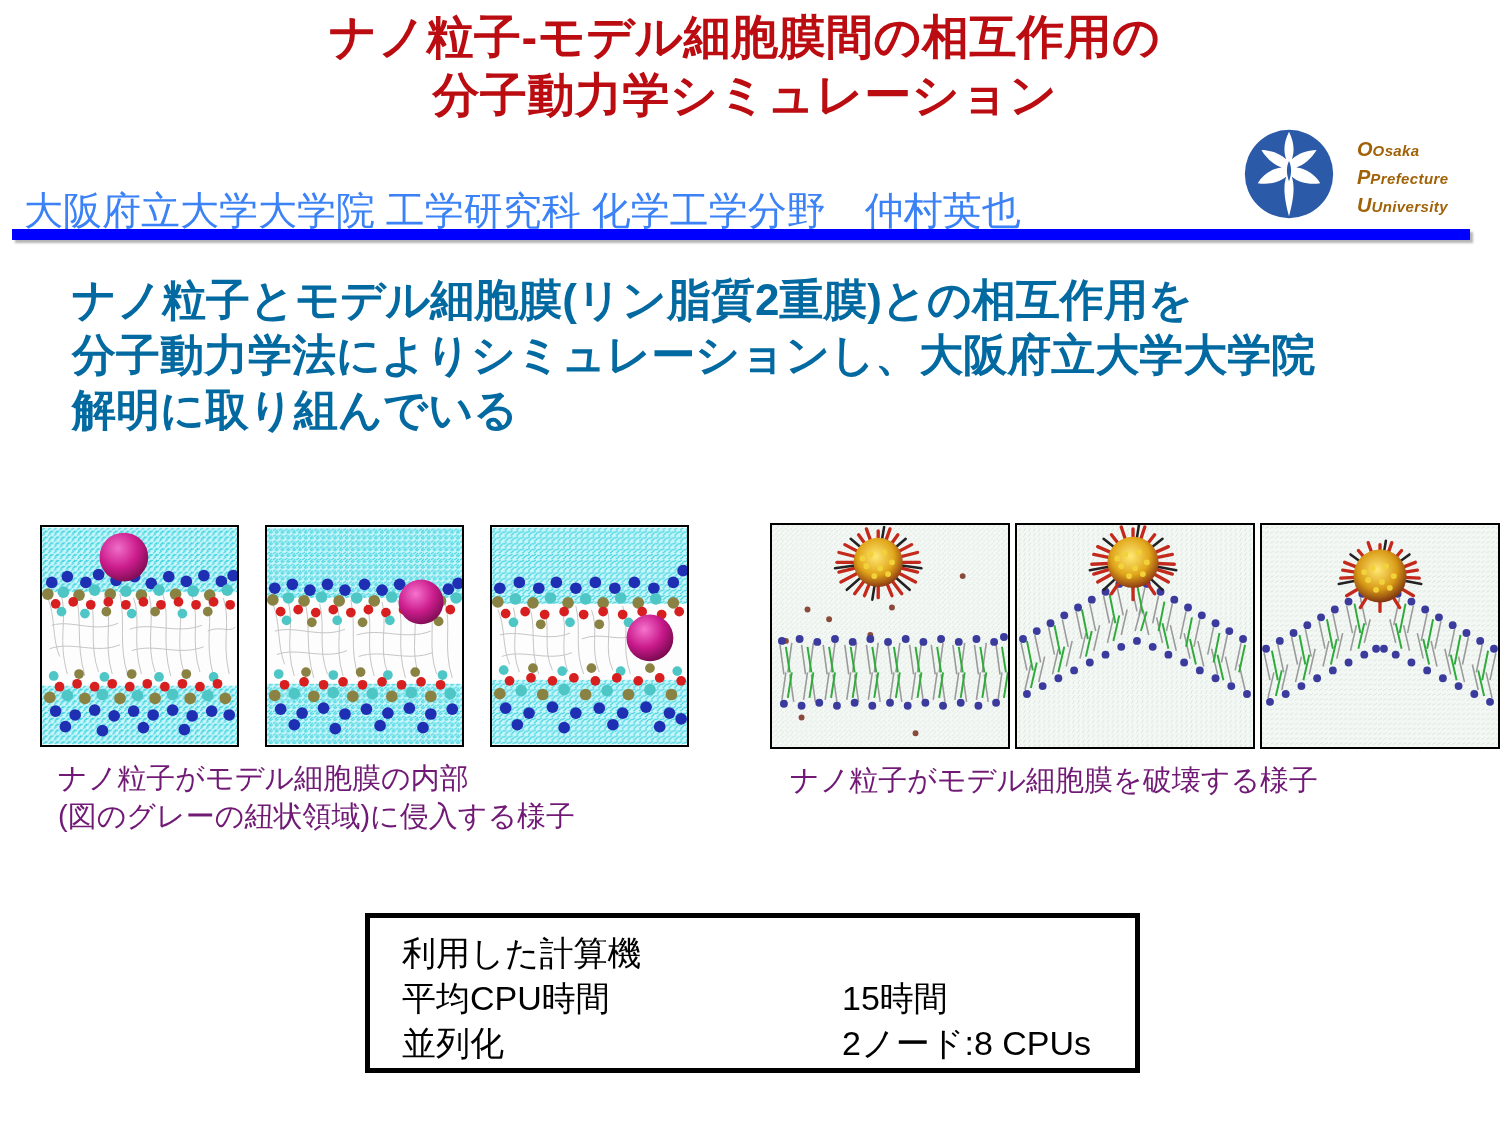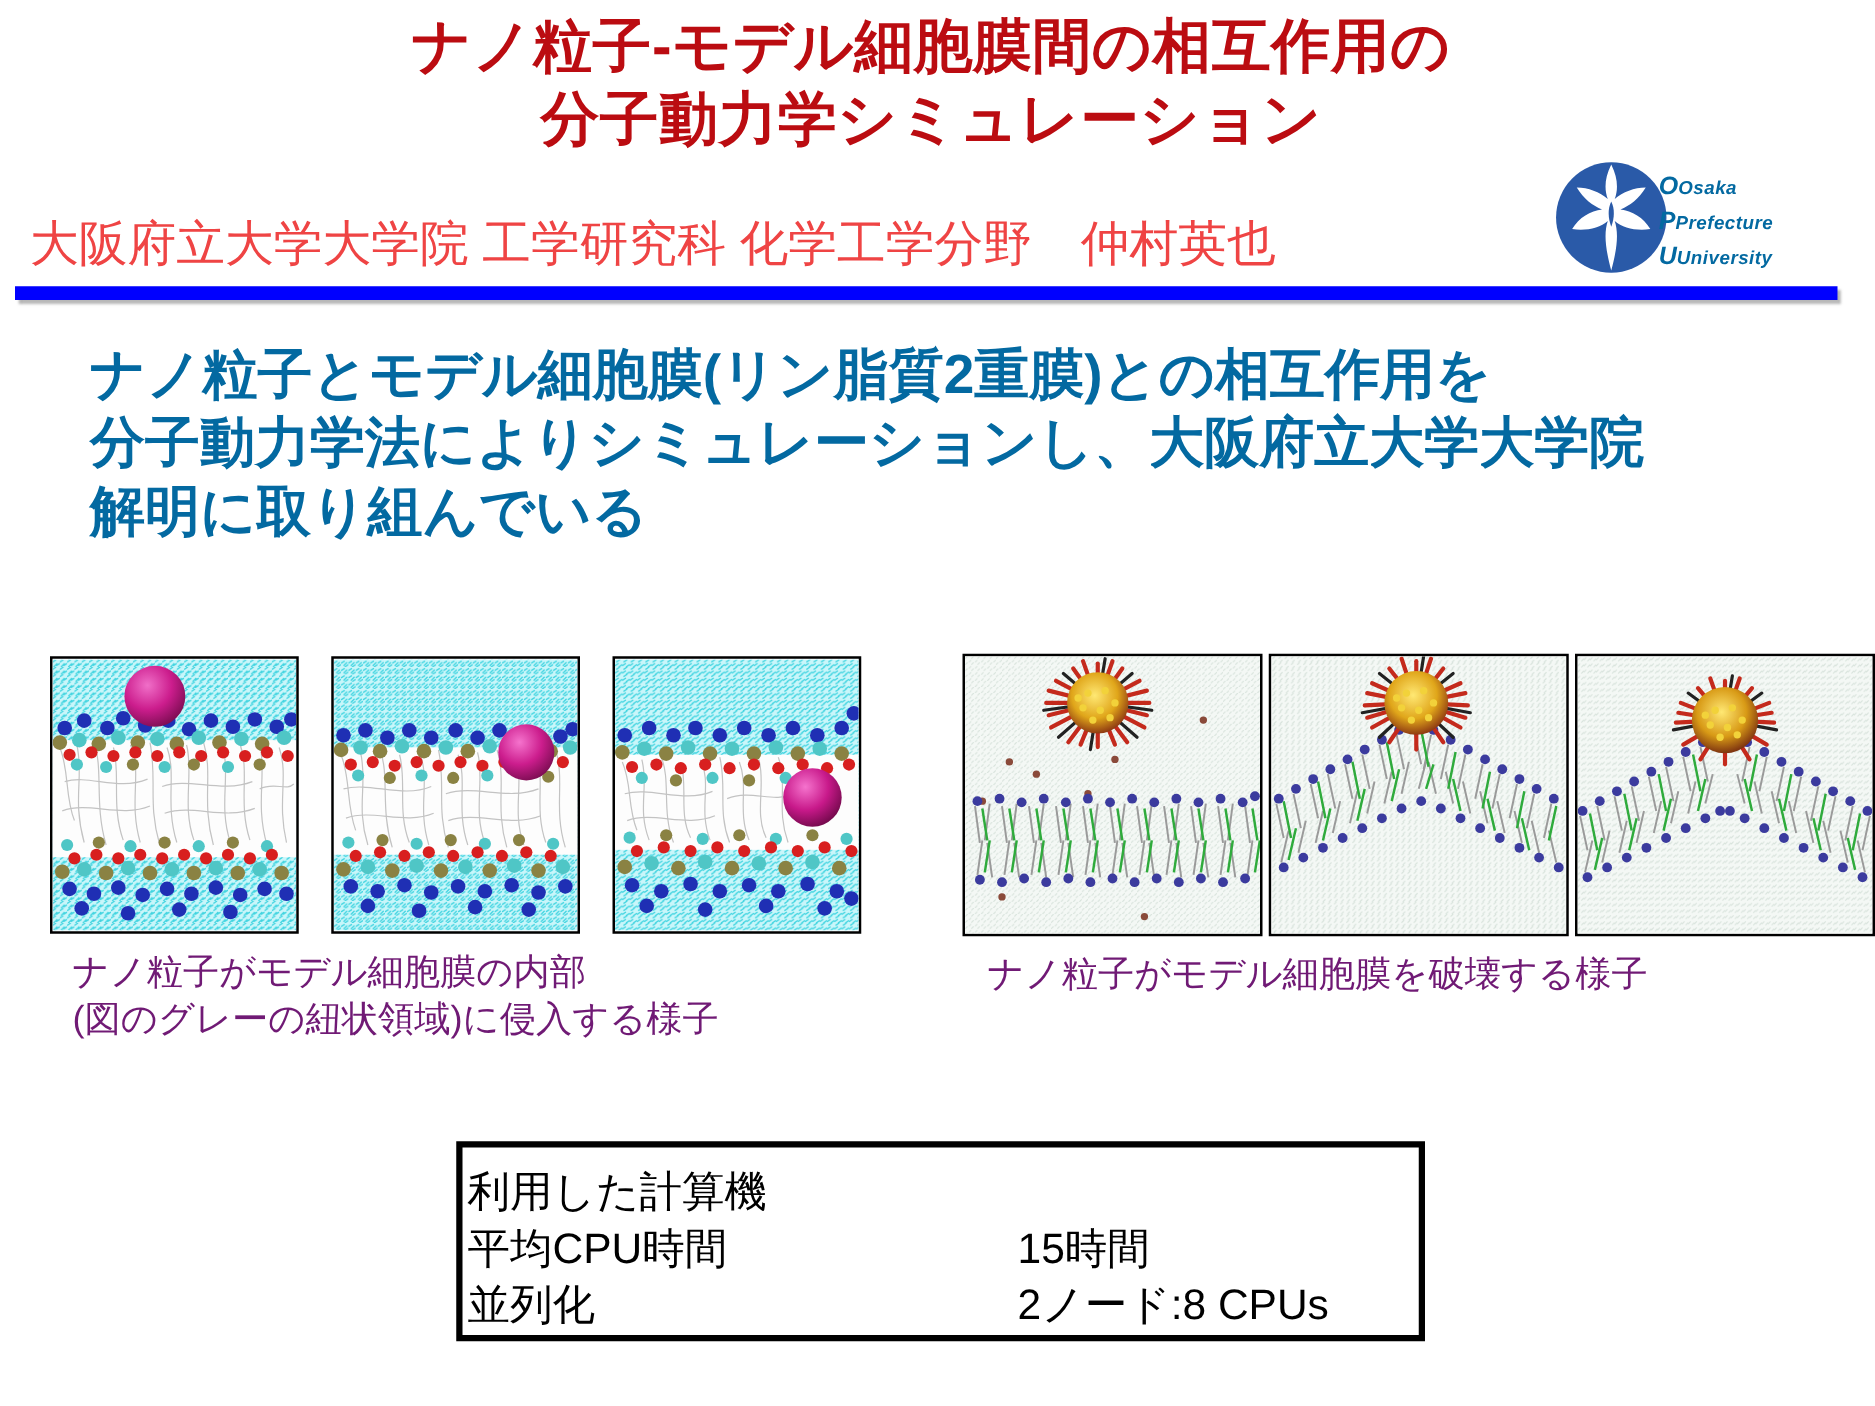--- a/index.html
+++ b/index.html
@@ -30,23 +30,23 @@
     line-height: 58px;
     letter-spacing: 0.5px;
     white-space: nowrap;
     margin-left: 20px;
   }
 
   
   .author-line {
     position: absolute;
     left: 24px;
-    top: 168px;
+    top: 184px;
     font-size: 39px;
-    color: #ef4444;
+    color: #3b82f6;
     white-space: nowrap;
     letter-spacing: 0px;
   }
 
   
   .logo-wrap {
     position: absolute;
     left: 1243px;
     top: 128px;
     width: 232px;
@@ -54,23 +54,23 @@
   }
   .logo-mark {
     position: absolute;
     left: 0;
     top: 0;
     width: 92px;
     height: 92px;
   }
   .logo-text {
     position: absolute;
-    left: 84px;
+    left: 114px;
     top: 8px;
-    color: #0369a1;
+    color: #a16207;
     font-style: italic;
     font-weight: bold;
     line-height: 26px;
   }
   .logo-text div { white-space: nowrap; }
   .logo-text .cap { font-size: 20px; }
   .logo-text .sml { font-size: 15px; letter-spacing: 0.4px; }
 
   
   .divider {
@@ -138,21 +138,21 @@
     height: 160px;
     border: 5px solid #000000;
     box-sizing: border-box;
     background: #ffffff;
   }
   .spec-row {
     display: flex;
     height: 45px;
     align-items: flex-start;
   }
-  .spec-rows { padding: 13px 0 0 4px; }
+  .spec-rows { padding: 13px 0 0 32px; }
   .spec-label {
     width: 440px;
     font-size: 34px;
     color: #000000;
     white-space: nowrap;
   }
   .spec-value {
     font-size: 34px;
     color: #000000;
     white-space: nowrap;

